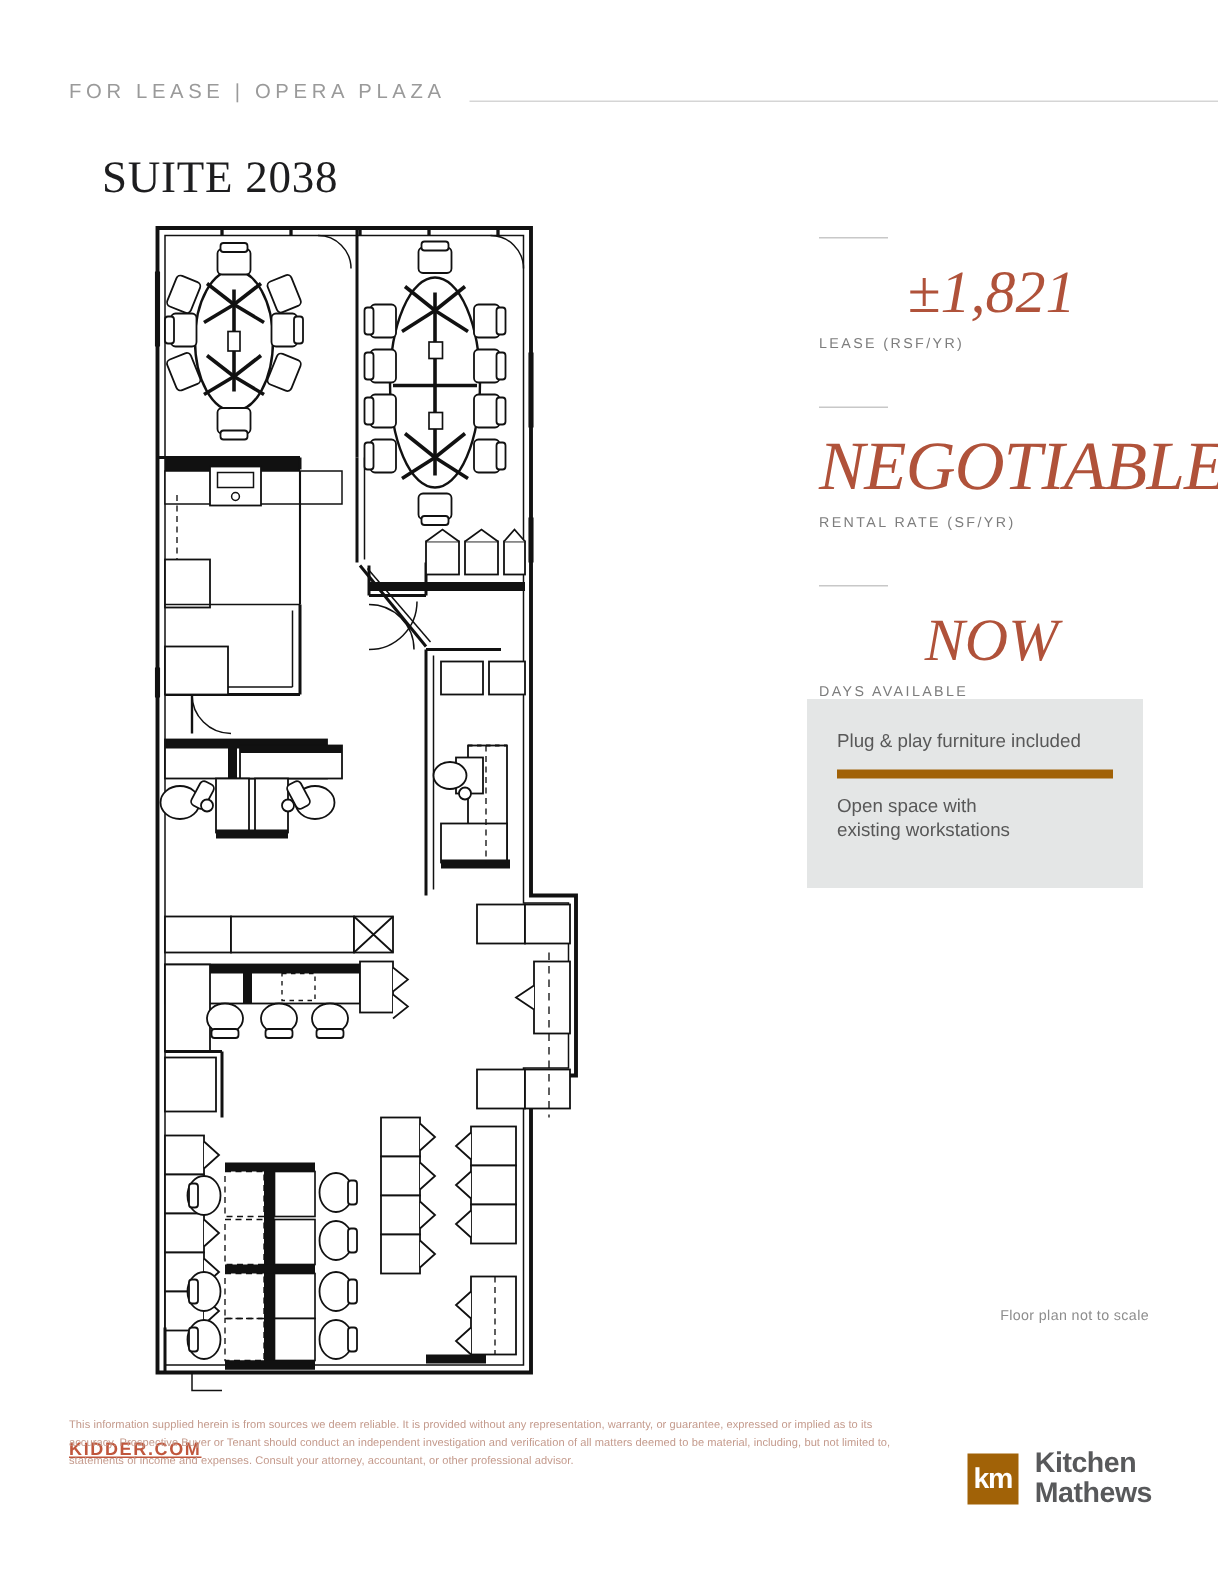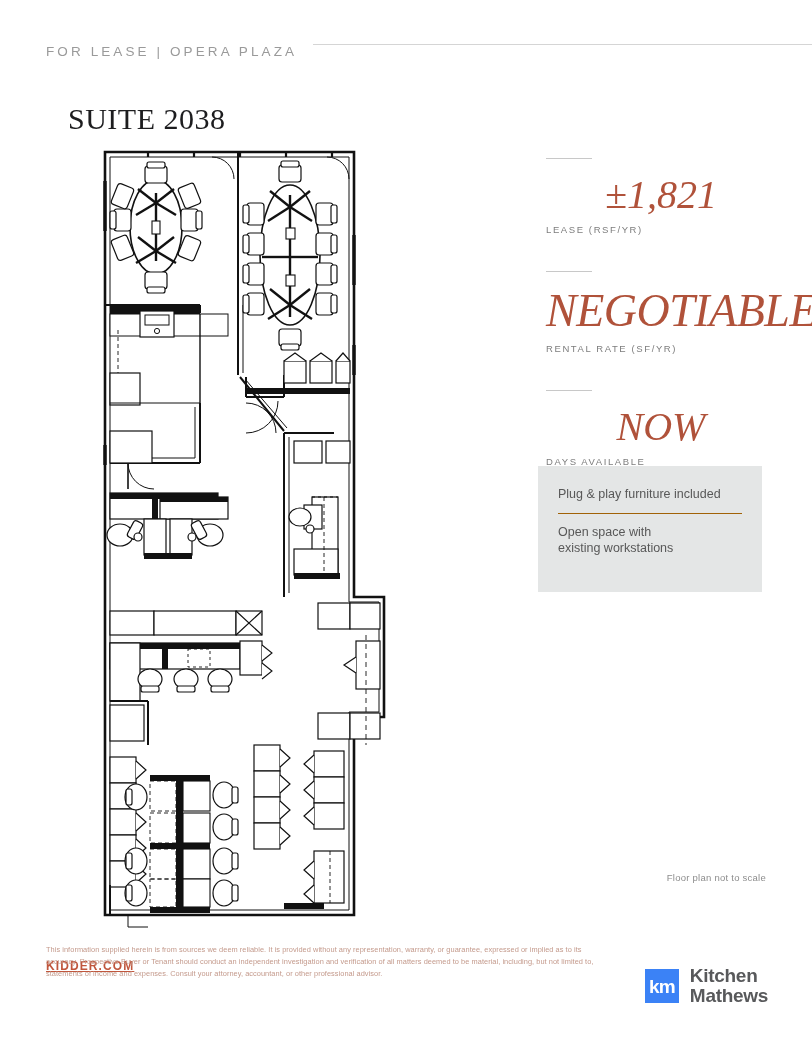--- a/index.html
+++ b/index.html
@@ -10,21 +10,21 @@
     font-family: "Liberation Sans", sans-serif;
     color: #4a4a4a;
     position: relative;
     overflow: hidden;
   }
 
   
   .header {
     position: absolute; left: 46px; top: 44px;
     right: 0; height: 24px;
-    display: flex; align-items: flex-start;
+    display: flex; align-items: flex-end;
   }
   .header-eyebrow {
     font-size: 13.5px;
     letter-spacing: 3.1px;
     color: #9a9a9a;
     white-space: nowrap;
     font-weight: 400;
   }
   .header-rule {
     flex: 1 1 auto;
@@ -86,21 +86,21 @@
     width: 224px; height: 126px;
     background: #e4e6e6;
     padding: 18px 20px 0 20px;
   }
   .feature {
     font-size: 12.5px;
     color: #585858;
     line-height: 1.32;
     padding-bottom: 10px;
     margin-bottom: 0;
-    border-bottom: 1px solid #a16207;
+    border-bottom: 6px solid #a16207;
     padding-top: 2px;
   }
   .feature:last-child { border-bottom: none; }
   .feature + .feature { padding-top: 10px; }
 
   
   .footer-link {
     position: absolute; left: 46px; top: 959px;
     font-size: 12px;
     font-weight: 700;
@@ -115,21 +115,21 @@
     color: #c49a8c;
     letter-spacing: 0.05px;
   }
 
   .logo {
     position: absolute; right: 44px; top: 966px;
     display: flex; align-items: center; gap: 11px;
   }
   .logo-mark {
     width: 34px; height: 34px;
-    background: #3b82f6;
+    background: #a16207;
     display: flex; align-items: center; justify-content: center;
   }
   .logo-mark span {
     color: #ffffff;
     font-size: 19px;
     font-weight: 700;
     letter-spacing: -0.8px;
     line-height: 1;
   }
   .logo-text {

